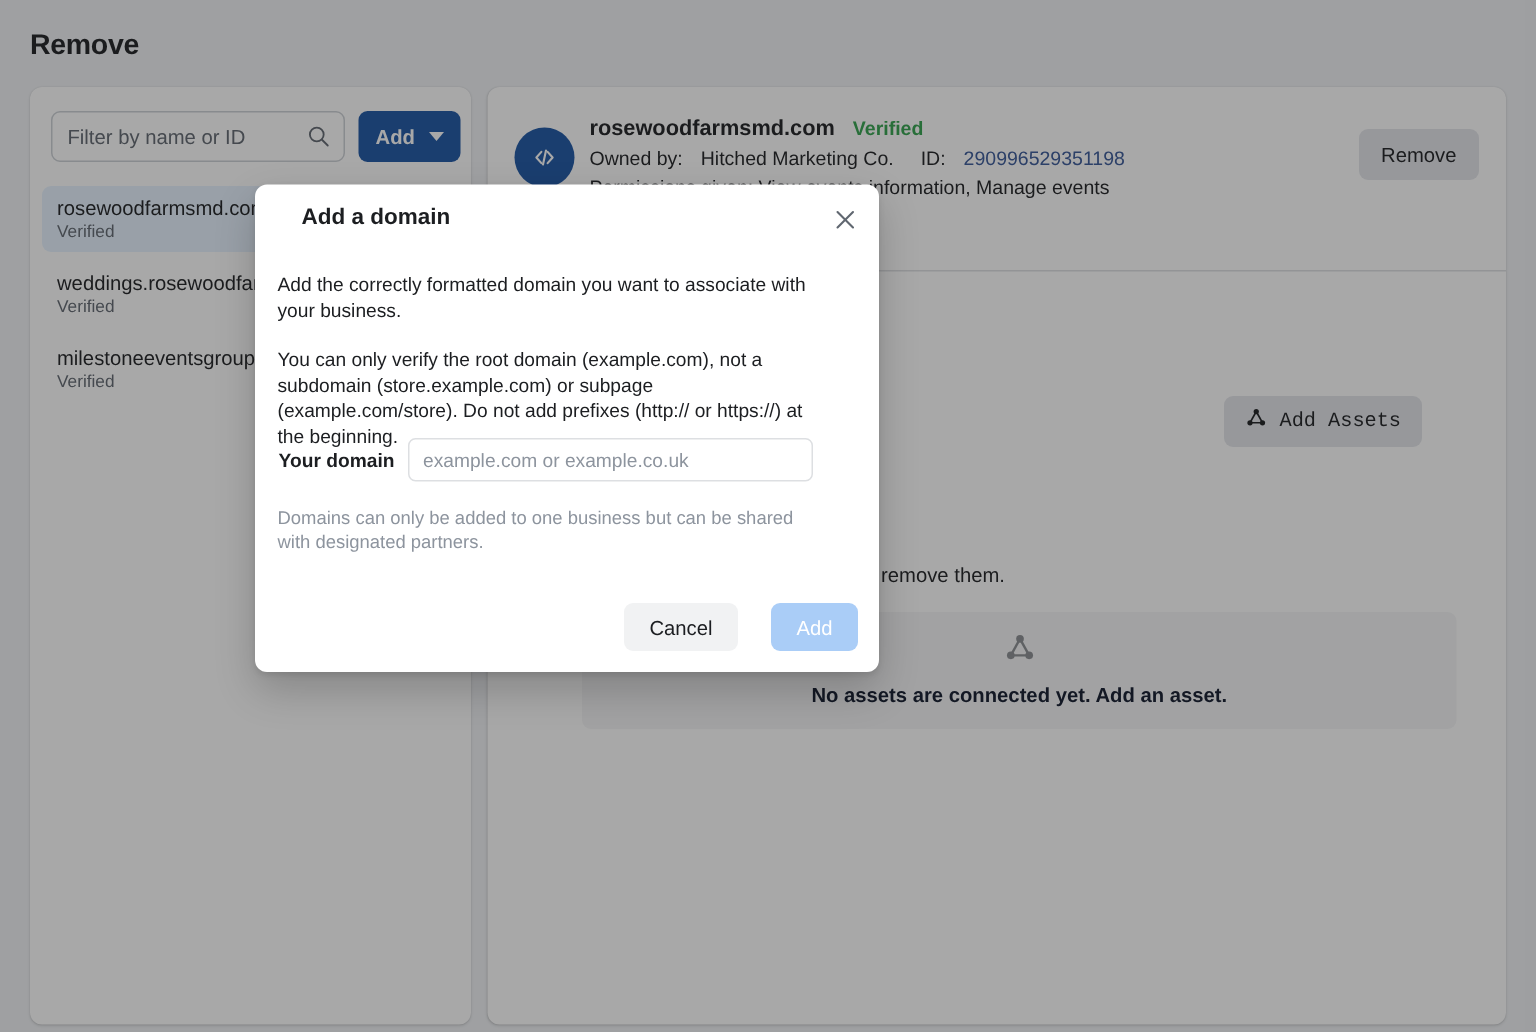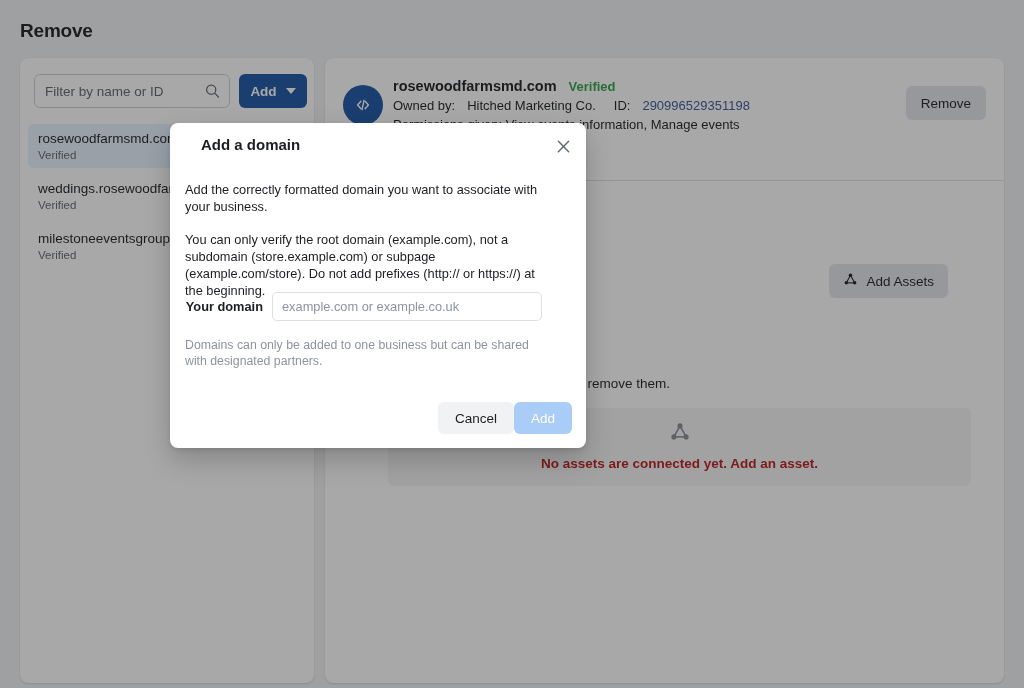--- a/index.html
+++ b/index.html
@@ -217,21 +217,21 @@
   #detail-body { position: relative; }
   #add-assets-btn {
     position: absolute;
     right: 56px;
     top: 83px;
     height: 34px;
     padding: 0 14px;
     background: #e4e6eb;
     border: 0;
     border-radius: 6px;
-    font-family: Liberation Sans, sans-serif;
+    font-family: Liberation Mono, monospace;
     font-size: 13.5px;
     color: #1c1e21;
     display: flex;
     align-items: center;
     gap: 8px;
     cursor: pointer;
   }
   #assets-desc {
     position: absolute;
     left: 20px;
@@ -254,21 +254,21 @@
     top: 13px;
     transform: translateX(-50%);
   }
   #empty-text {
     position: absolute;
     left: 0; right: 0;
     top: 48px;
     text-align: center;
     font-size: 13.5px;
     font-weight: bold;
-    color: #b91c1c;
+    color: #0f172a;
   }
 
   
   #overlay {
     position: absolute;
     inset: 0;
     background: rgba(25,25,25,.38);
   }
 
   
@@ -355,21 +355,21 @@
     width: 360px;
     font-size: 12.3px;
     line-height: 16px;
     color: #8d949e;
   }
   #modal-actions {
     position: absolute;
     right: 14px;
     bottom: 14px;
     display: flex;
-    gap: 0;
+    gap: 22px;
   }
   .mbtn {
     height: 32px;
     padding: 0 17px;
     border: 0;
     border-radius: 6px;
     font-family: inherit;
     font-size: 13.5px;
     cursor: pointer;
   }

